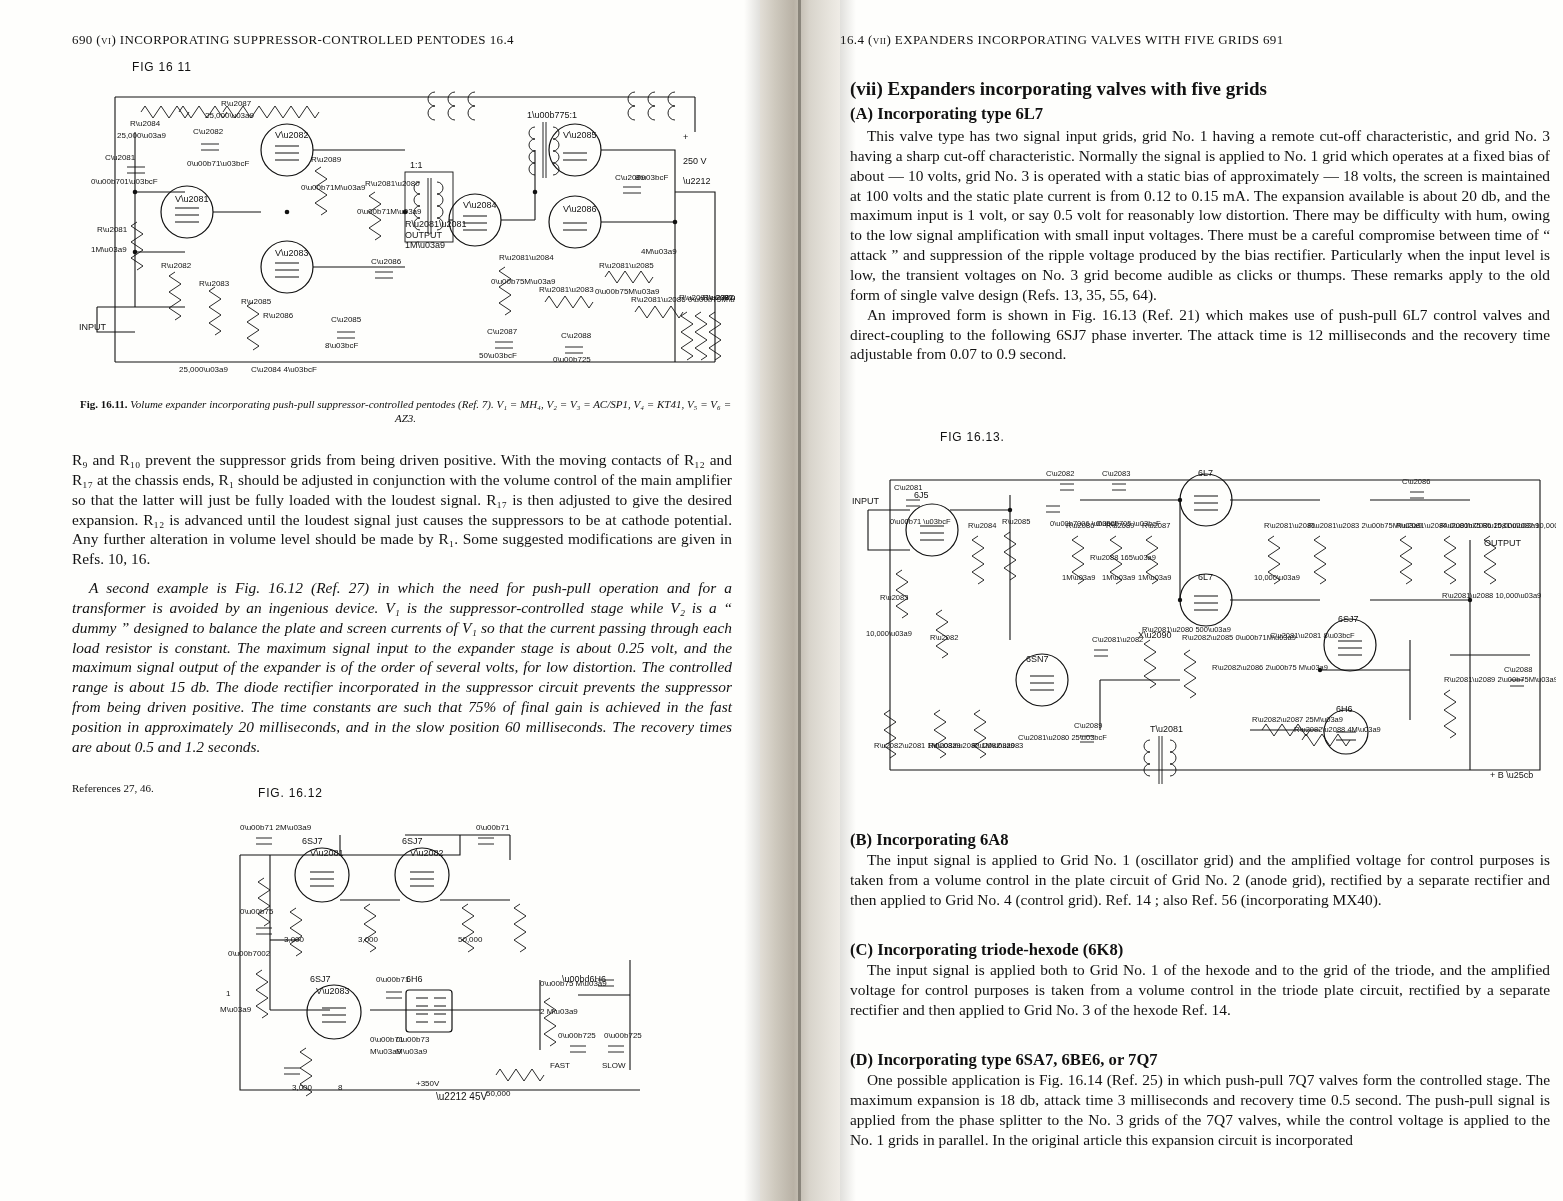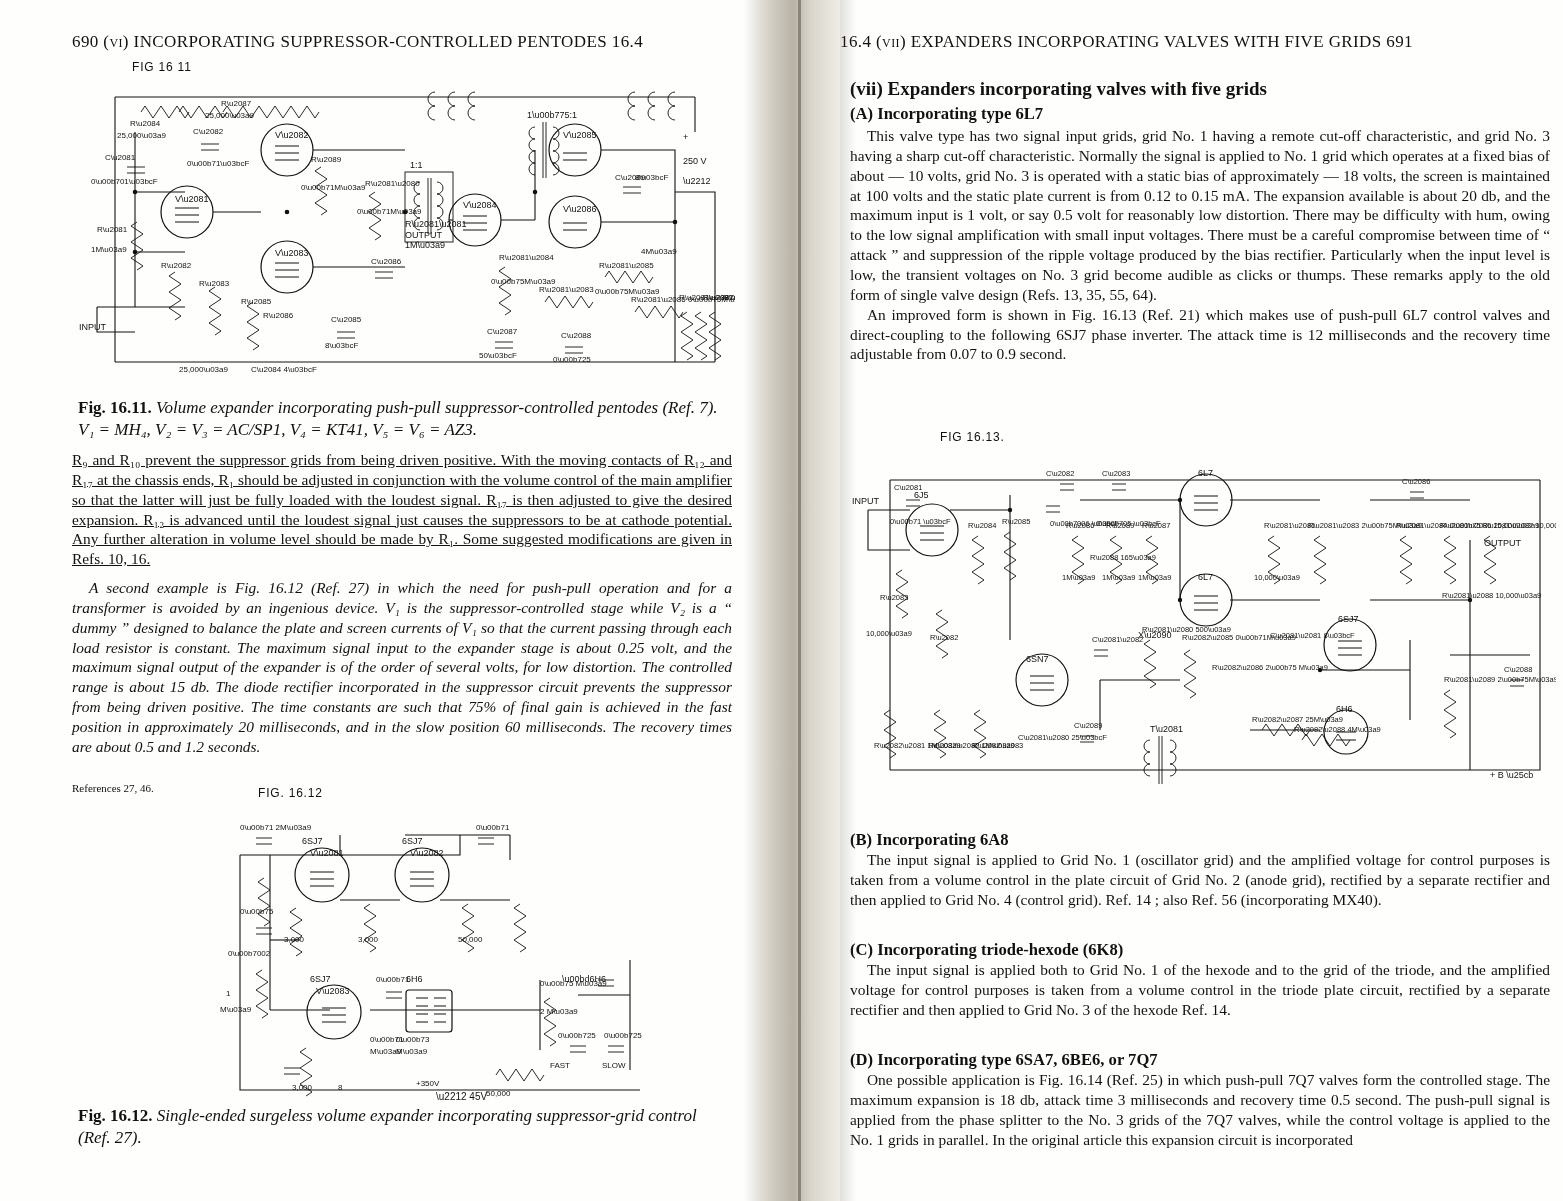--- a/index.html
+++ b/index.html
@@ -44,21 +44,21 @@
     background: linear-gradient(to right, #e2ded6 0%, #cfcabf 18%, #b9b2a6 42%, #d8d4cb 62%, #efece6 100%);
   }
   .gutter .spine {
     position: absolute;
     top: 0; left: 38px;
     width: 3px; height: 1201px;
     background: #5a554d;
     opacity: .55;
   }
   .running-head {
-    font-size: 17px;
+    font-size: 13px;
     letter-spacing: .4px;
     font-variant: small-caps;
     white-space: nowrap;
   }
   .rh-left {
     position: absolute;
     top: 32px; left: 72px;
     width: 660px;
   }
   .rh-right {
@@ -69,25 +69,26 @@
   }
 
   .body-text {
     font-size: 15.4px;
     line-height: 1.29;
     text-align: justify;
     text-justify: inter-word;
     hyphens: manual;
   }
   .body-text p { margin: 0 0 0 0; text-indent: 1.1em; }
-  .body-text p.noindent { text-indent: 0; text-decoration: underline; }
+  .body-text p.noindent { text-indent: 0; }
 
   .caption {
-    font-size: 17px;
+    font-size: 11px;
     font-style: italic;
+    text-align: center;
     line-height: 1.28;
   }
   .caption b { font-style: normal; }
 
   .figlabel {
     font-size: 12px;
     letter-spacing: .8px;
     font-family: "Liberation Sans", sans-serif;
   }
 
@@ -432,24 +433,20 @@
         <text x="348" y="238">0\u00b725</text>
         <text x="394" y="238">0\u00b725</text>
         <text x="340" y="268">FAST</text>
         <text x="392" y="268">SLOW</text>
         <text x="276" y="296">50,000</text>
         <text x="206" y="286">+350V</text>
       </g>
       <text x="226" y="300" font-size="10">\u2212 45V</text>
     </svg>
 
-    <div class="caption" id="fig1612-caption">
-      <b>Fig. 16.12.</b>
-      <span>Single-ended surgeless volume expander incorporating suppressor-grid control (Ref. 27).</span>
-    </div>
 
     <div class="edge-shadow-l"></div>
   </div>
 
   <div class="gutter">
     <div class="spine"></div>
   </div>
 
   <div class="right-page">
 

